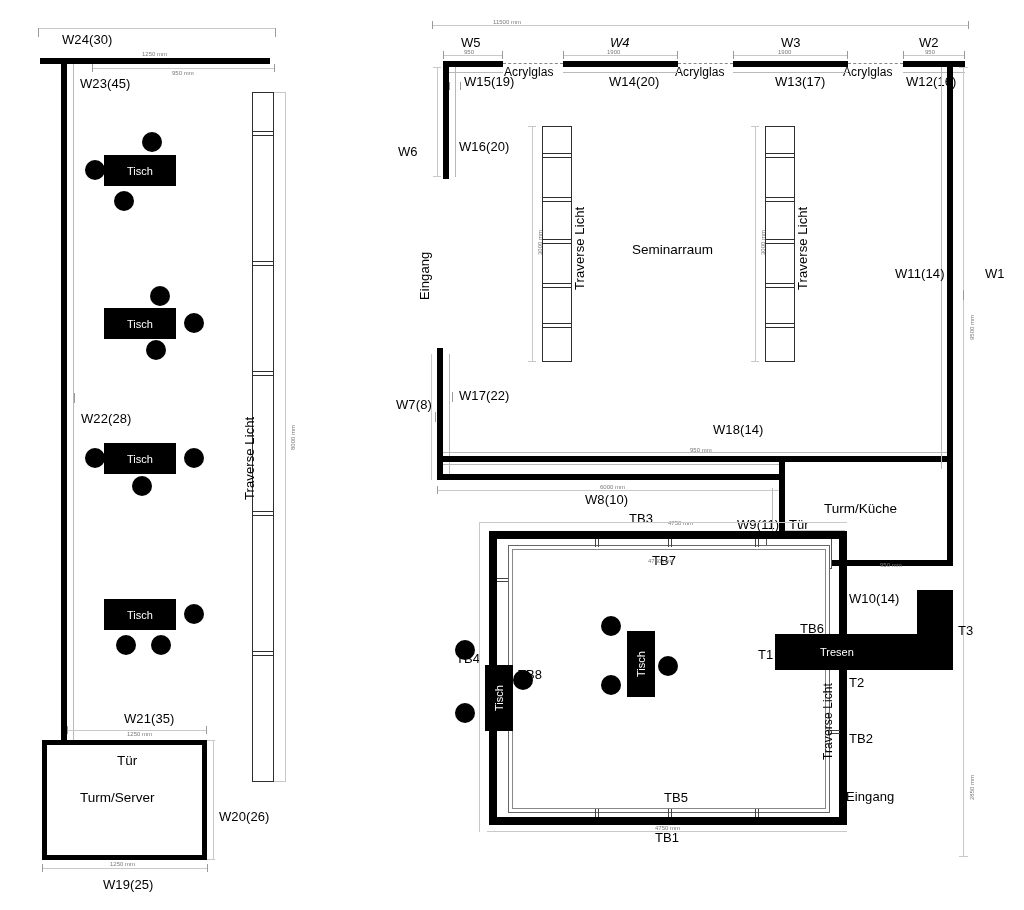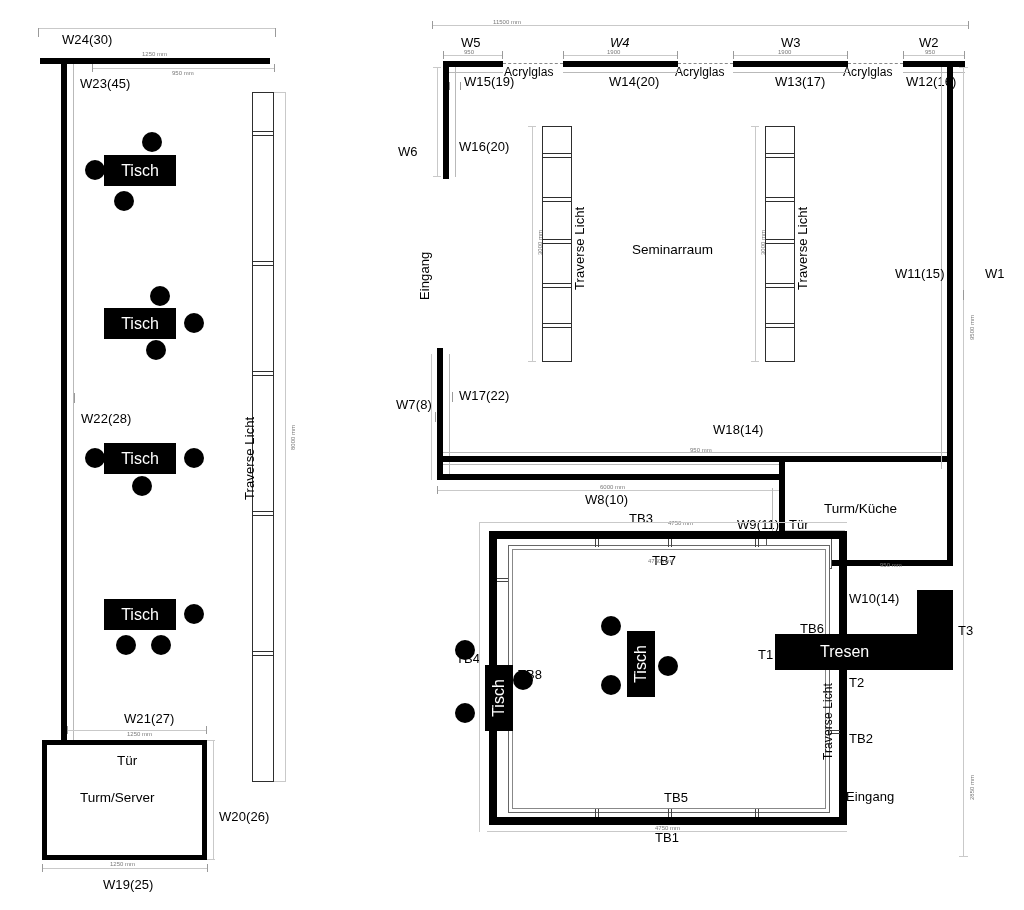--- a/index.html
+++ b/index.html
@@ -34,21 +34,21 @@
     color: #000000;
     white-space: nowrap;
     letter-spacing: 0.1px;
   }
   .lbl.small  { font-size: 12px; }
   .lbl.tiny   { font-size: 6px; color: #7a7a7a; letter-spacing: 0; }
   .lbl.vert   { transform-origin: 0 0; transform: rotate(-90deg); }
   .tisch-lbl {
     position: absolute;
     color: #ffffff;
-    font-size: 16px;
+    font-size: 11px;
     display: flex;
     align-items: center;
     justify-content: center;
     white-space: nowrap;
   }
   .tisch-lbl.vert span { transform: rotate(-90deg); display: block; }
   .room-lbl {
     position: absolute;
     font-size: 13.5px;
     color: #000000;
@@ -126,21 +126,21 @@
     <div class="truss-bar2" style="top:422px;"></div>
     <div class="truss-bar" style="top:558px;"></div>
     <div class="truss-bar2" style="top:562px;"></div>
   </div>
   <div class="dimline" style="left:285px; top:92px; width:1px; height:690px;"></div>
   <div class="dimline" style="left:274px; top:92px; width:12px; height:1px;"></div>
   <div class="dimline" style="left:274px; top:781px; width:12px; height:1px;"></div>
   <div class="lbl vert tiny" style="left:290px; top:450px;">8000 mm</div>
   <div class="lbl vert" style="left:243px; top:500px;">Traverse Licht</div>
 
-  <div class="lbl" style="left:124px; top:712px;">W21(27)</div>
+  <div class="lbl" style="left:124px; top:712px;">W21(35)</div>
   <div class="dimline" style="left:67px; top:730px; width:140px; height:1px;"></div>
   <div class="dimtick" style="left:67px; top:726px; height:8px;"></div>
   <div class="dimtick" style="left:206px; top:726px; height:8px;"></div>
   <div class="lbl tiny" style="left:127px; top:731px;">1250 mm</div>
 
   <div class="outline" style="left:42px; top:740px; width:165px; height:120px; border-width:5px; border-color:#000;"></div>
   <div class="room-lbl" style="left:117px; top:753px;">Tür</div>
   <div class="room-lbl" style="left:80px; top:790px;">Turm/Server</div>
 
   <div class="dimline" style="left:213px; top:740px; width:1px; height:120px;"></div>
@@ -235,21 +235,21 @@
   <div class="lbl tiny" style="left:600px; top:484px;">6000 mm</div>
   <div class="lbl" style="left:585px; top:493px;">W8(10)</div>
 
   <div class="wall" style="left:443px; top:456px; width:510px; height:6px;"></div>
   <div class="lbl" style="left:713px; top:423px;">W18(14)</div>
   <div class="thinline" style="left:443px; top:452px; width:510px; height:1px;"></div>
   <div class="lbl tiny" style="left:690px; top:447px;">950 mm</div>
 
   <div class="wall" style="left:947px; top:61px; width:6px; height:410px;"></div>
   <div class="thinline" style="left:941px; top:67px; width:1px; height:402px;"></div>
-  <div class="lbl" style="left:895px; top:267px;">W11(15)</div>
+  <div class="lbl" style="left:895px; top:267px;">W11(14)</div>
 
   <div class="dimline" style="left:963px; top:67px; width:1px; height:790px;"></div>
   <div class="dimline" style="left:959px; top:67px; width:9px; height:1px;"></div>
   <div class="dimline" style="left:959px; top:856px; width:9px; height:1px;"></div>
   <div class="lbl" style="left:985px; top:267px;">W1</div>
   <div class="lbl vert tiny" style="left:969px; top:340px;">9500 mm</div>
   <div class="lbl vert tiny" style="left:969px; top:800px;">2850 mm</div>
   <div class="dimtick" style="left:963px; top:290px; height:10px; background:#9a9a9a;"></div>
 
   <div class="room-lbl" style="left:632px; top:242px;">Seminarraum</div>

